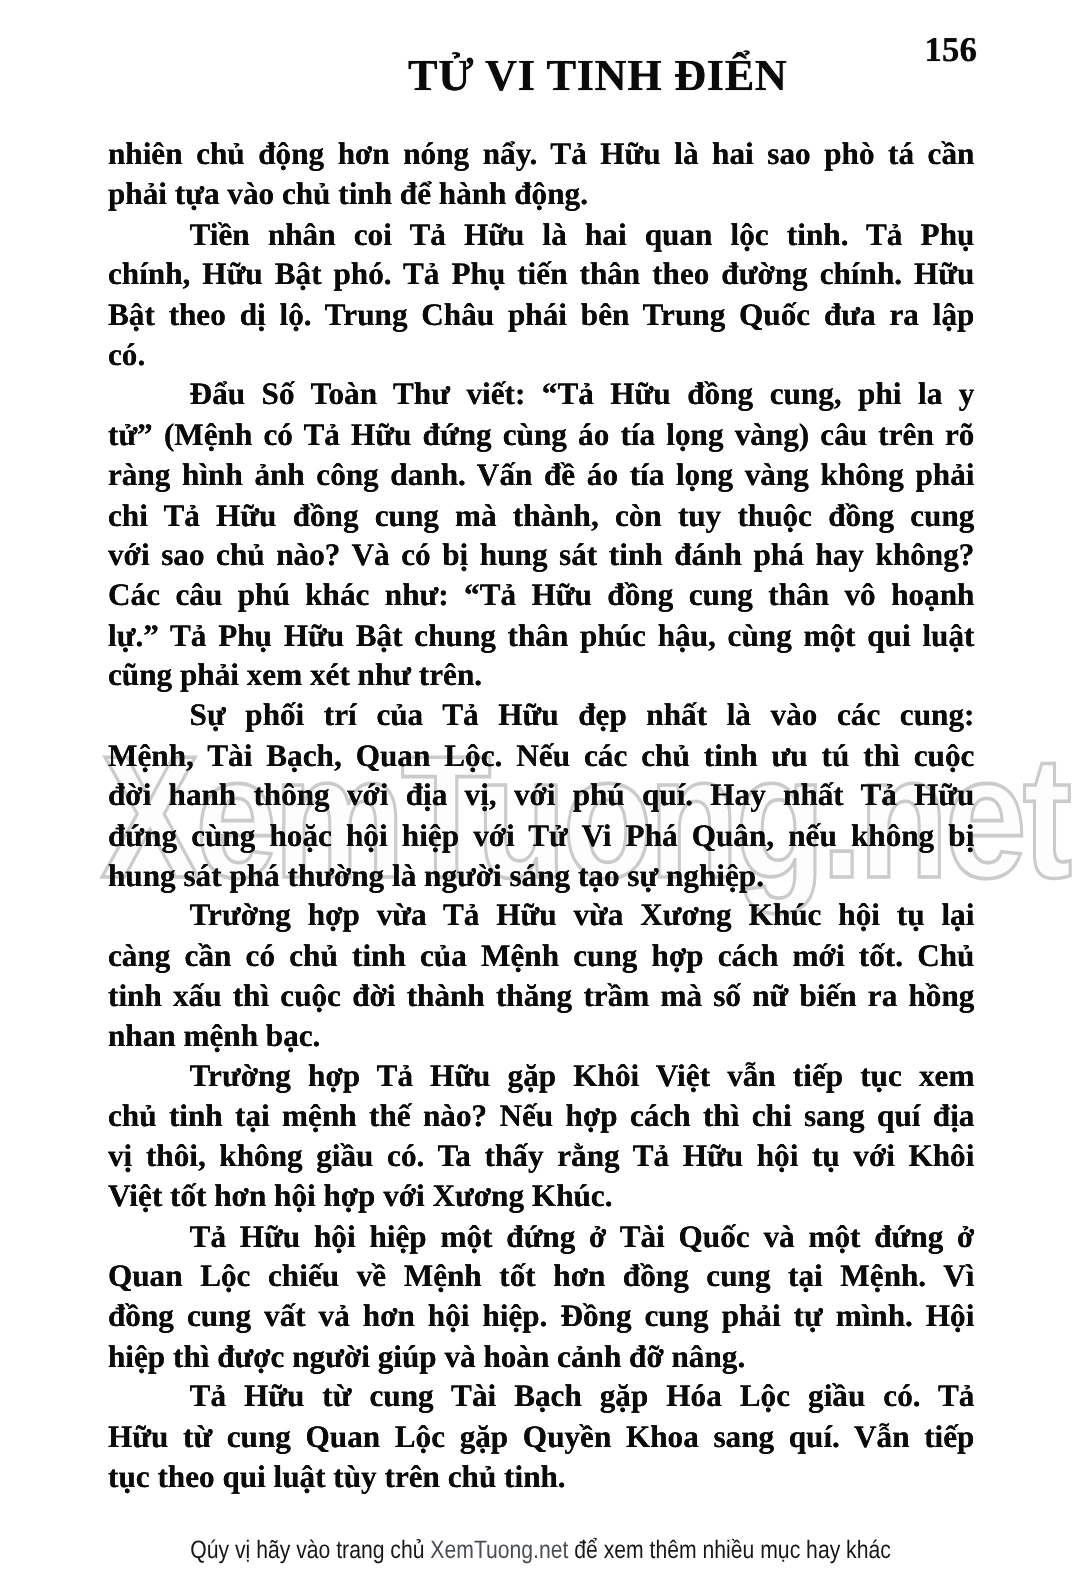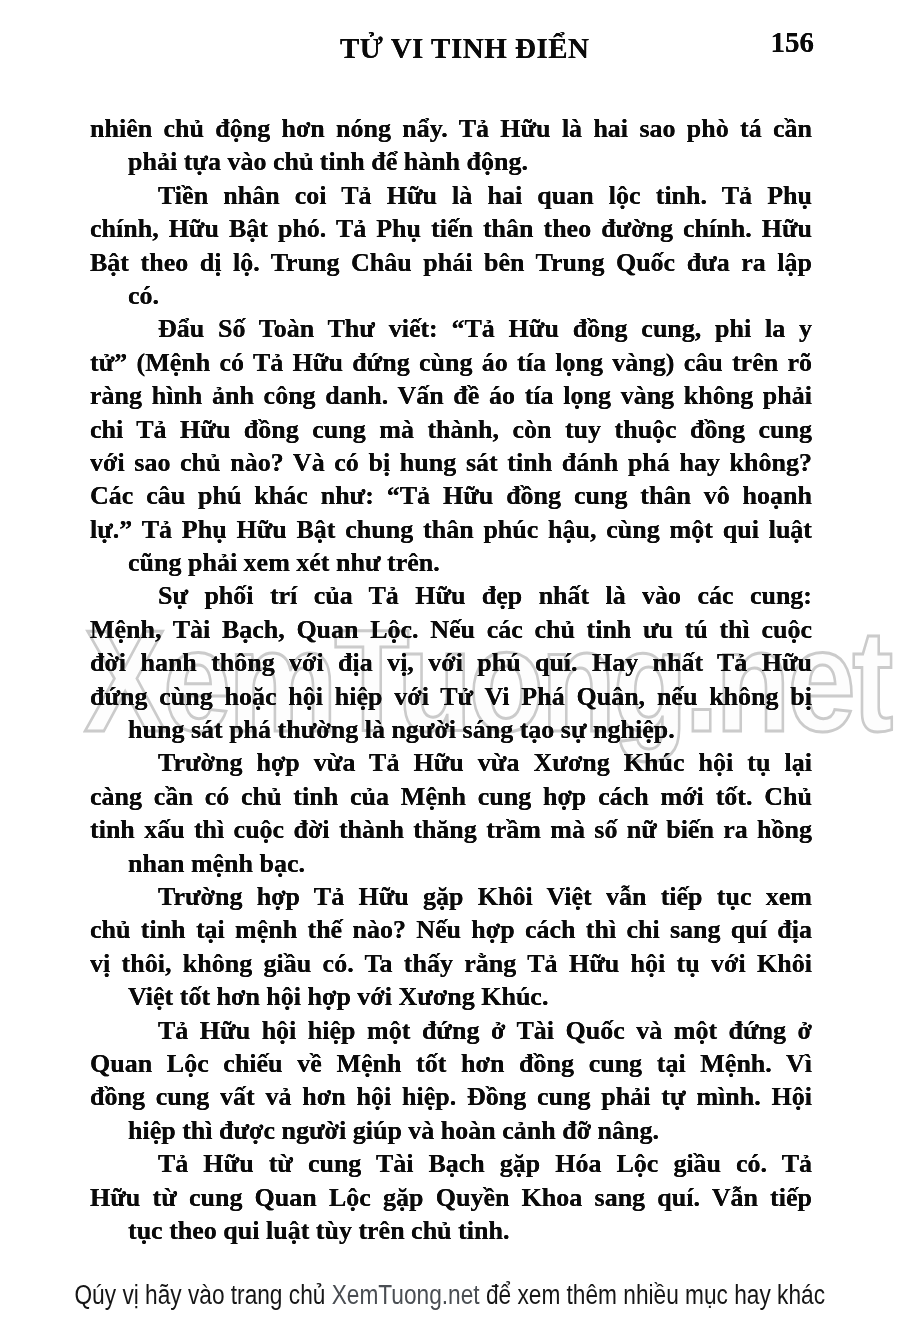--- a/index.html
+++ b/index.html
@@ -13,22 +13,22 @@
     background:#ffffff;
     overflow:hidden;
     font-family:"Liberation Serif","DejaVu Serif",serif;
     color:var(--ink);
     position:relative;
   }
   .page{position:relative;width:900px;height:1321px;background:#fff;}
 
   
   .running-title{
-    position:absolute;top:32px;left:340px;width:300px;
-    font-size:29px;font-weight:bold;letter-spacing:.5px;
+    position:absolute;top:42px;left:340px;width:300px;
+    font-size:37px;font-weight:bold;letter-spacing:.5px;
     white-space:nowrap;color:var(--ink);
     text-shadow:0 0 .6px var(--ink);
   }
   .page-number{
     position:absolute;top:26px;right:86px;
     font-size:29px;font-weight:bold;color:var(--ink);
     text-shadow:0 0 .6px var(--ink);
   }
 
   
@@ -54,32 +54,31 @@
   .body-text .line{
     height:33.4px;line-height:33.4px;
     text-align:justify;
     text-align-last:justify;
     white-space:normal;
     overflow:visible;
   }
   .body-text .line.end{
     text-align:right;
     text-align-last:left;
-    margin-left:38px;
   }
   .body-text .line.indent{
     text-indent:68px;
   }
 
   
   .footer{
     position:absolute;left:0;right:0;top:1280px;
     text-align:center;z-index:1;
     font-family:"Liberation Sans","DejaVu Sans",sans-serif;
-    font-size:27px;color:#161616;
+    font-size:21px;color:#161616;
     white-space:nowrap;
   }
   .footer .squeeze{
     display:inline-block;
     transform:scaleX(0.84);
     transform-origin:center top;
   }
   .footer .footer-link{color:var(--footer-link);}
 </style>
 </head>

